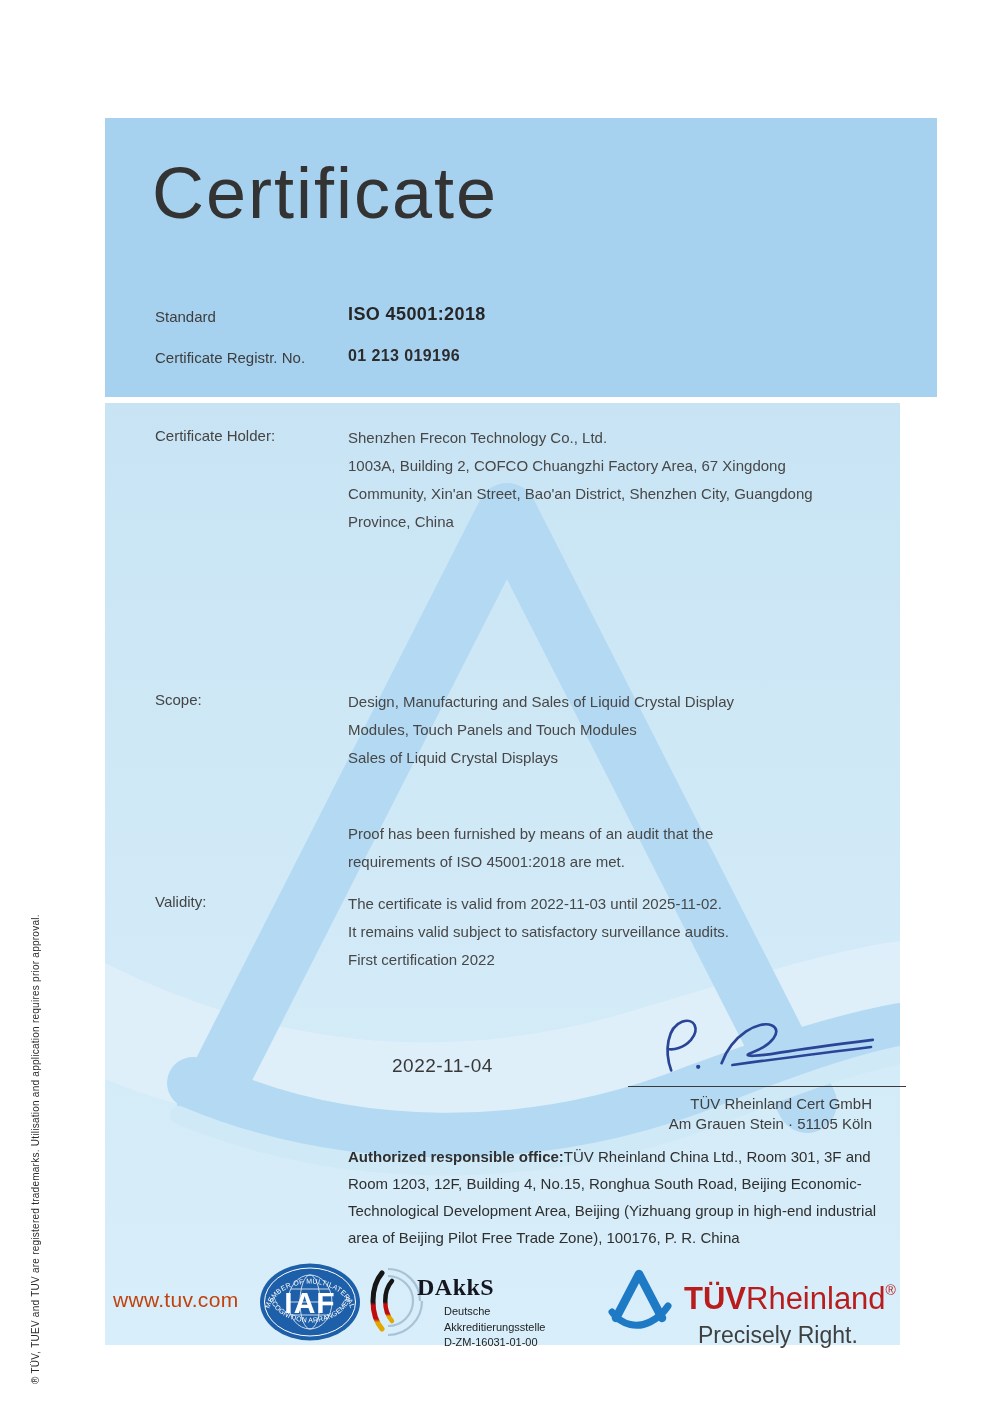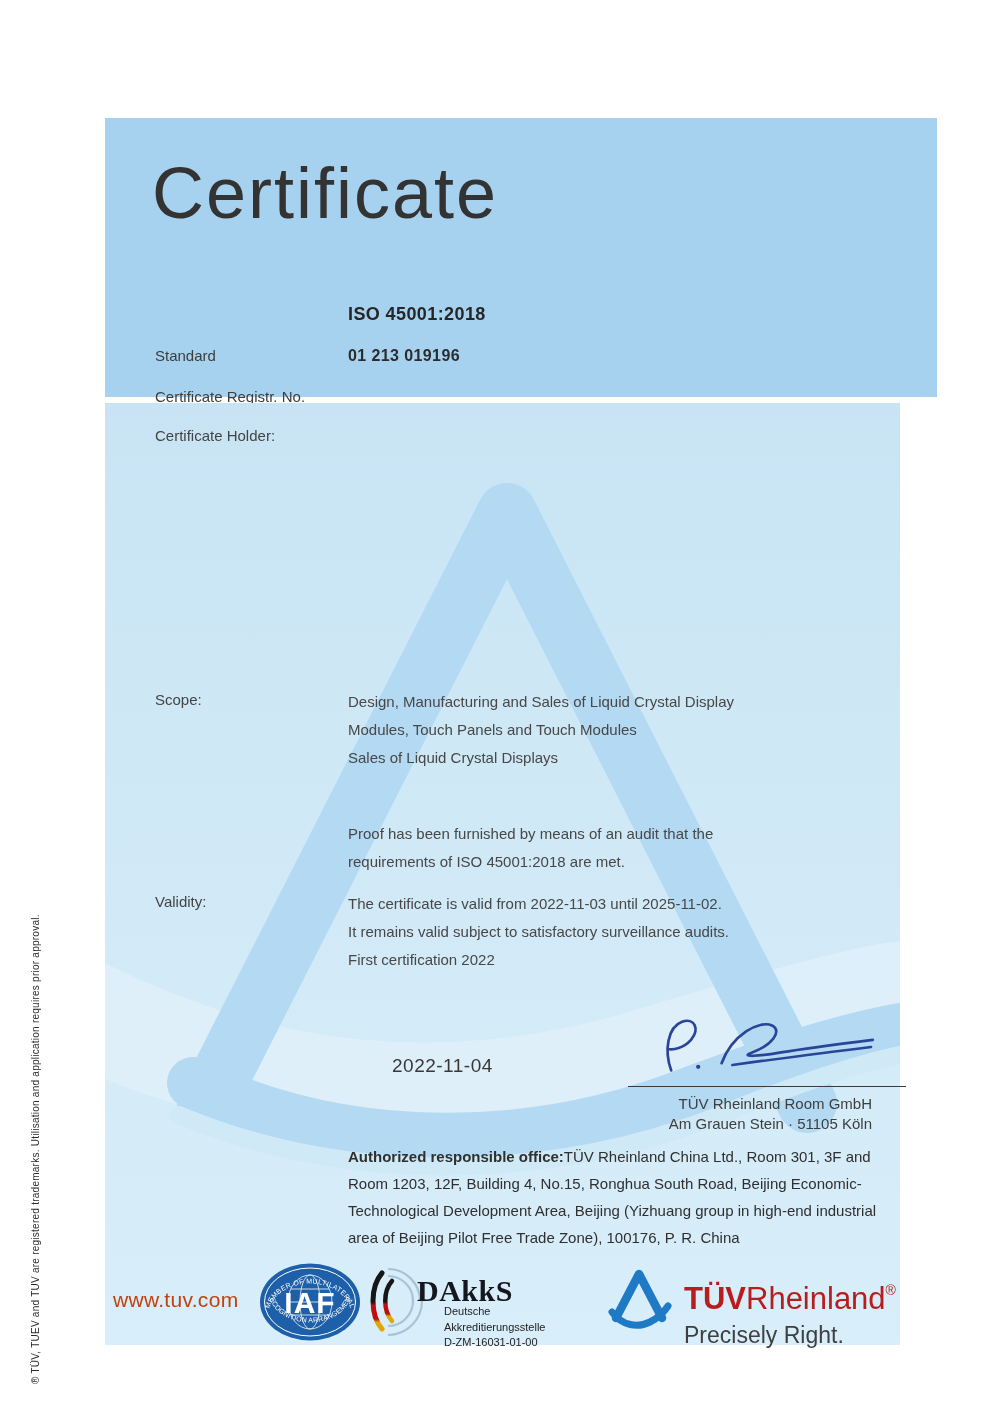--- a/index.html
+++ b/index.html
@@ -30,21 +30,21 @@
   
   .hdr{
     position:absolute;left:105px;top:118px;width:795px;height:279px;
     background:var(--header-bg);
     padding-left:37px;
   }
   .title{
     position:absolute;left:47px;top:34px;margin:0;
     font-size:72px;font-weight:400;letter-spacing:2px;color:#333;
   }
-  .hdr .label{position:absolute;left:50px;font-size:15px;color:#3d3d3d;margin-top:39px;}
+  .hdr .label{position:absolute;left:50px;font-size:15px;color:#3d3d3d;}
   .std-l{top:190px;}
   .std-v{position:absolute;left:243px;top:186px;font-size:18px;font-weight:700;color:#262626;letter-spacing:.4px;}
   .reg-l{top:231px;}
   .reg-v{position:absolute;left:243px;top:229px;font-size:16px;font-weight:700;color:#2c2c2c;letter-spacing:.4px;}
   
   .bod{
     position:absolute;left:105px;top:403px;width:795px;height:942px;
     background:linear-gradient(180deg,var(--body-bg-top) 0%,#d2eaf7 55%,var(--body-bg-bottom) 100%);
   }
   .wm{position:absolute;left:0;top:0;}
@@ -58,27 +58,27 @@
   .date{position:absolute;left:247px;top:652px;font-size:19px;color:#383838;letter-spacing:.5px;margin-left:40px;}
   .sig{position:absolute;left:530px;top:608px;}
   .sigline{position:absolute;left:523px;top:683px;width:278px;border-top:1.5px solid #3a3a3a;}
   .issuer{position:absolute;right:28px;top:691px;text-align:right;font-size:15px;line-height:20px;color:#3e3e3e;}
   .office{position:absolute;left:243px;top:740px;width:562px;margin:0;font-size:15px;line-height:27px;color:#2f2f2f;}
   .office .b{font-weight:700;}
   
   .site{position:absolute;left:113px;top:1288px;font-size:21px;color:#c2410c;letter-spacing:.3px;}
   .iaf{position:absolute;left:258px;top:1261px;}
   .dakks-svg{position:absolute;left:366px;top:1261px;}
-  .dakks-word{position:absolute;left:417px;top:1274px;font-family:"Liberation Serif",serif;font-weight:700;font-size:30px;color:#16161f;letter-spacing:.5px;}
+  .dakks-word{position:absolute;left:417px;top:1274px;font-family:"Liberation Serif",serif;font-weight:700;font-size:24px;color:#16161f;letter-spacing:.5px;}
   .dakks-lines{position:absolute;left:444px;top:1304px;font-size:11px;line-height:15.5px;color:#222;}
   .tuv-icon{position:absolute;left:606px;top:1266px;}
   .brand{position:absolute;left:684px;top:1281px;font-size:31px;color:#b91c1c;white-space:nowrap;}
   .brand .b{font-weight:700;}
   .brand sup{font-size:14px;vertical-align:14px;}
-  .tagline{position:absolute;left:684px;top:1322px;font-size:23px;color:#3f3f3f;}
+  .tagline{position:absolute;left:698px;top:1322px;font-size:23px;color:#3f3f3f;}
 </style>
 </head>
 <body>
 
 <div class="page">
 
   <div class="side-note">® TÜV, TUEV and TUV are registered trademarks. Utilisation and application requires prior approval.</div>
 
   <section class="hdr">
     <h1 class="title">Certificate</h1>
@@ -91,20 +91,26 @@
   <section class="bod">
 
     <svg class="wm" width="795" height="834" viewBox="0 0 795 834">
       <path d="M 0,560 C 160,640 330,665 520,610 C 660,568 740,545 795,538 L 795,640 C 700,650 600,672 470,706 C 300,748 130,730 0,676 Z" fill="#dff0fa" opacity="0.85"></path>
       <path d="M 102,700 L 402,110 L 702,700" fill="none" stroke="var(--watermark)" stroke-width="60" stroke-linejoin="round" stroke-linecap="round"></path>
       <path d="M 88,680 C 240,754 430,752 590,688 C 670,658 740,636 795,626" fill="none" stroke="var(--watermark)" stroke-width="52" stroke-linecap="round"></path>
       <path d="M 74,712 C 250,786 460,776 625,708 C 700,678 755,660 795,652" fill="none" stroke="var(--watermark-slice)" stroke-width="18" stroke-linecap="round"></path>
     </svg>
 
     <div class="label l-holder">Certificate Holder:</div>
+    <div class="col r-holder">
+      <div>Shenzhen Frecon Technology Co., Ltd.</div>
+      <div>1003A, Building 2, COFCO Chuangzhi Factory Area, 67 Xingdong</div>
+      <div>Community, Xin'an Street, Bao'an District, Shenzhen City, Guangdong</div>
+      <div>Province, China</div>
+    </div>
 
     <div class="label l-scope">Scope:</div>
     <div class="col r-scope">
       <div>Design, Manufacturing and Sales of Liquid Crystal Display</div>
       <div>Modules, Touch Panels and Touch Modules</div>
       <div>Sales of Liquid Crystal Displays</div>
     </div>
 
     <div class="col r-proof">
       <div>Proof has been furnished by means of an audit that the</div>
@@ -124,21 +130,21 @@
       <g fill="none" stroke="var(--signature-blue)" stroke-width="3" stroke-linecap="round">
         <path d="M 28,66 C 20,44 24,18 40,12 C 54,7 60,20 50,32 C 42,41 30,44 24,42"></path>
         <path d="M 84,58 C 96,26 126,10 140,16 C 152,22 140,38 118,46 C 102,52 128,50 150,46 C 180,41 220,36 252,32"></path>
         <path d="M 96,60 C 140,54 200,46 250,40"></path>
       </g>
       <circle cx="58" cy="62" r="2.4" fill="var(--signature-blue)"></circle>
     </svg>
     <div class="sigline"></div>
 
     <div class="issuer">
-      <div>TÜV Rheinland Room GmbH</div>
+      <div>TÜV Rheinland Cert GmbH</div>
       <div>Am Grauen Stein · 51105 Köln</div>
     </div>
 
     <p class="office"><span class="b">Authorized responsible office:</span><span>TÜV Rheinland China Ltd., Room 301, 3F and Room 1203, 12F, Building 4, No.15, Ronghua South Road, Beijing Economic-Technological Development Area, Beijing (Yizhuang group in high-end industrial area of Beijing Pilot Free Trade Zone), 100176, P. R. China</span></p>
   </section>
 
   <div class="site">www.tuv.com</div>
 
   <svg class="iaf" width="104" height="82" viewBox="0 0 104 82">
     <ellipse cx="52" cy="41" rx="50" ry="38.5" fill="var(--iaf-blue)"></ellipse>

